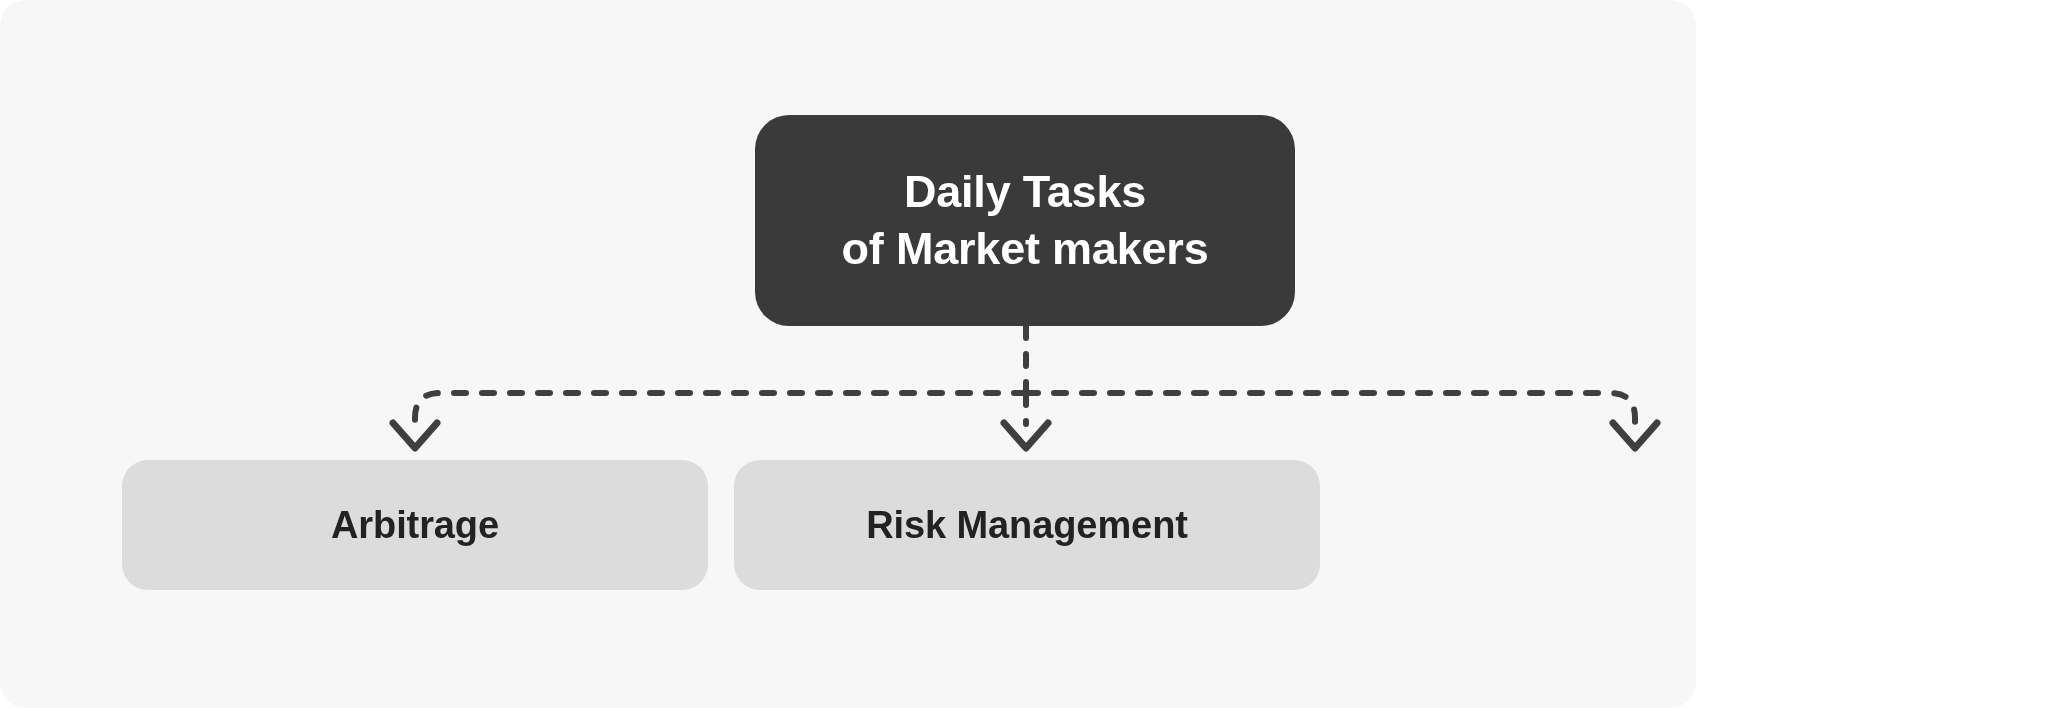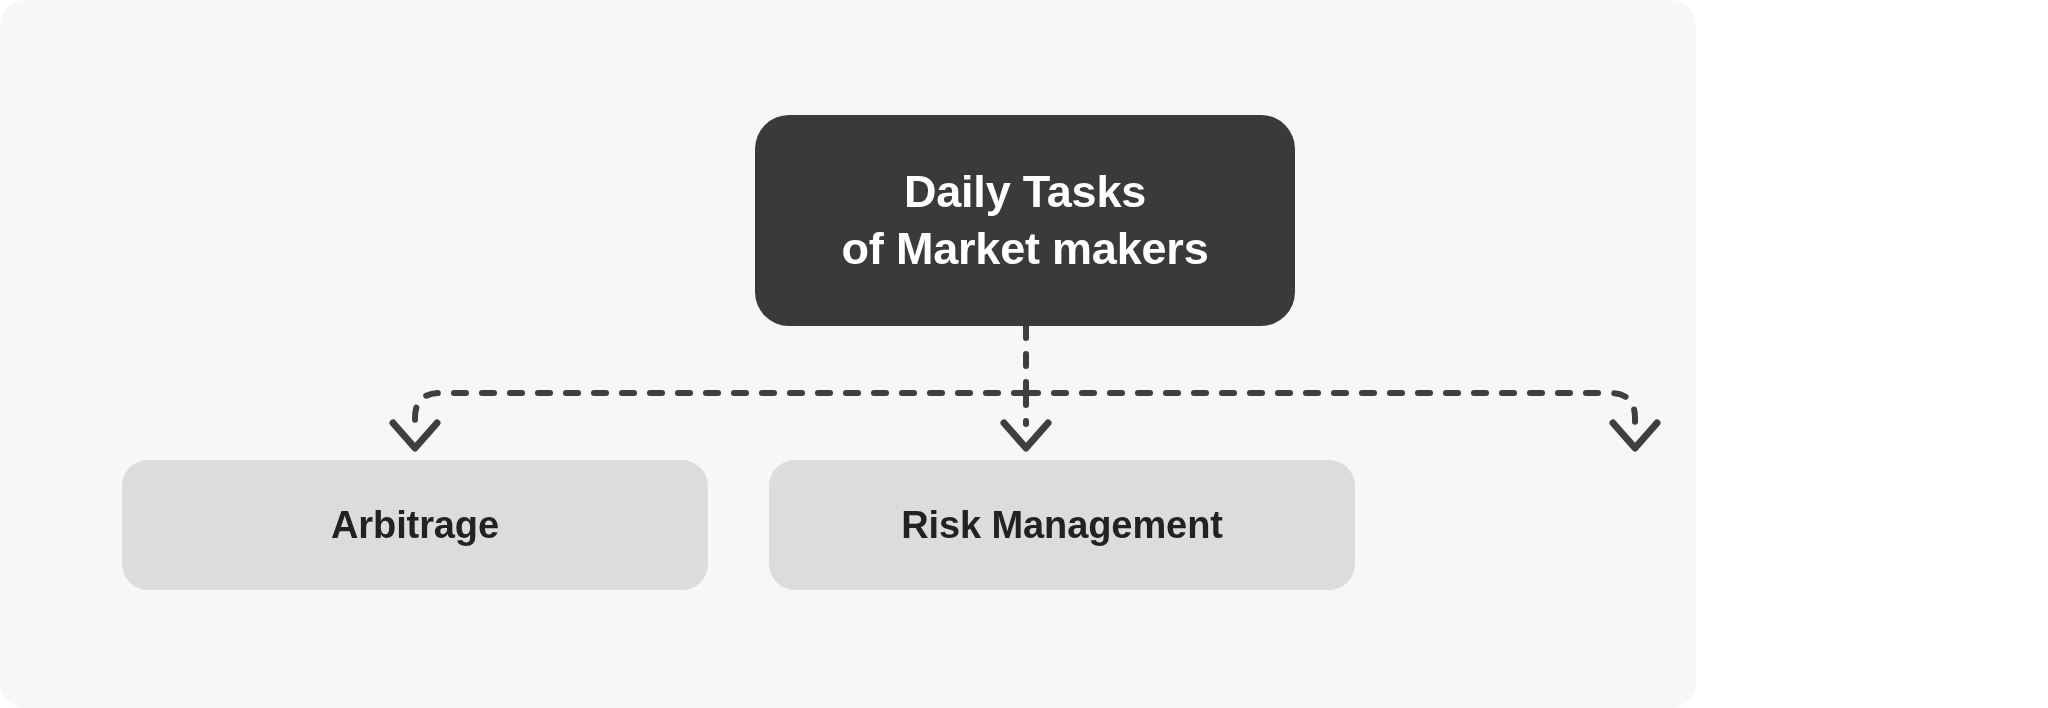--- a/index.html
+++ b/index.html
@@ -86,21 +86,21 @@
     box-sizing: border-box;
   }
   .child-node .node-text {
     color: #222222;
     font-size: 38px;
     font-weight: bold;
     letter-spacing: -0.1px;
     text-align: center;
   }
   #child-node-0 { left: 122px;  width: 586px; }
-  #child-node-1 { left: 769px;  width: 586px; align-items: center; }
+  #child-node-1 { left: 734px;  width: 586px; align-items: center; }
   #child-node-2 { left: 1346px; width: 586px; }
 
   
   #corner-artifact {
     position: absolute;
     left: 0px;
     bottom: 0px;
     width: 14px;
     height: 14px;
     background: #0b0b0b;

